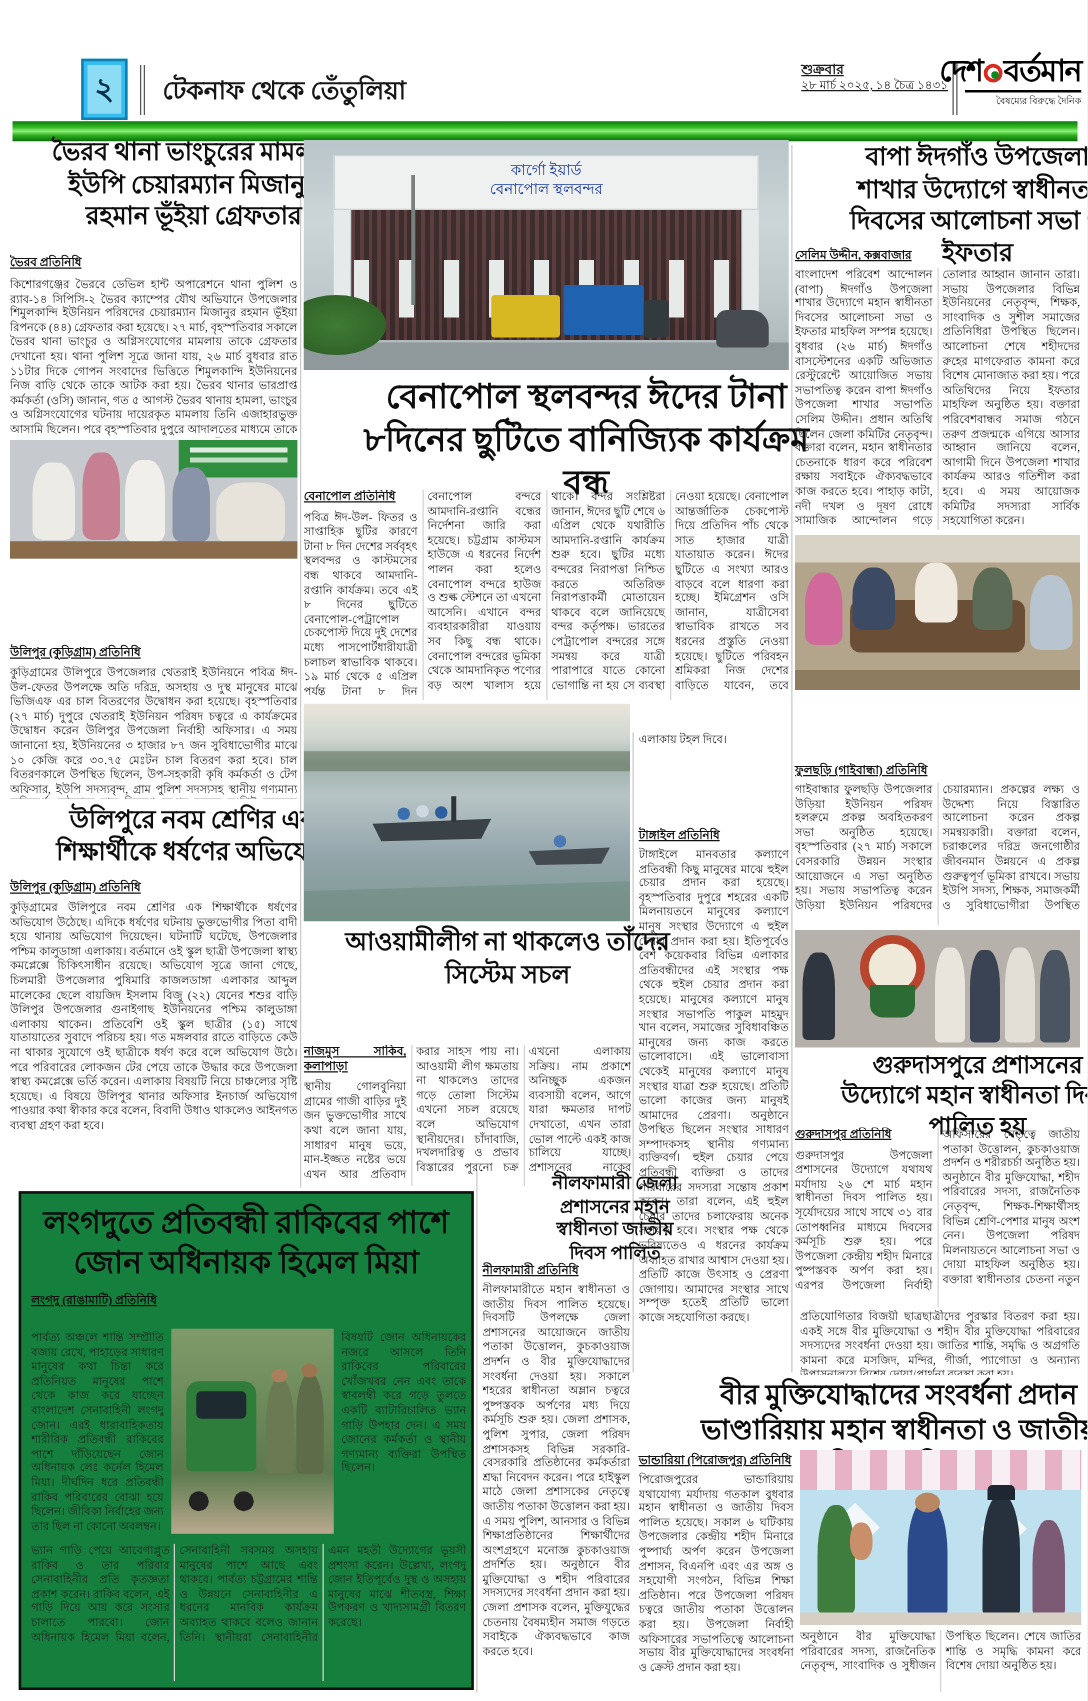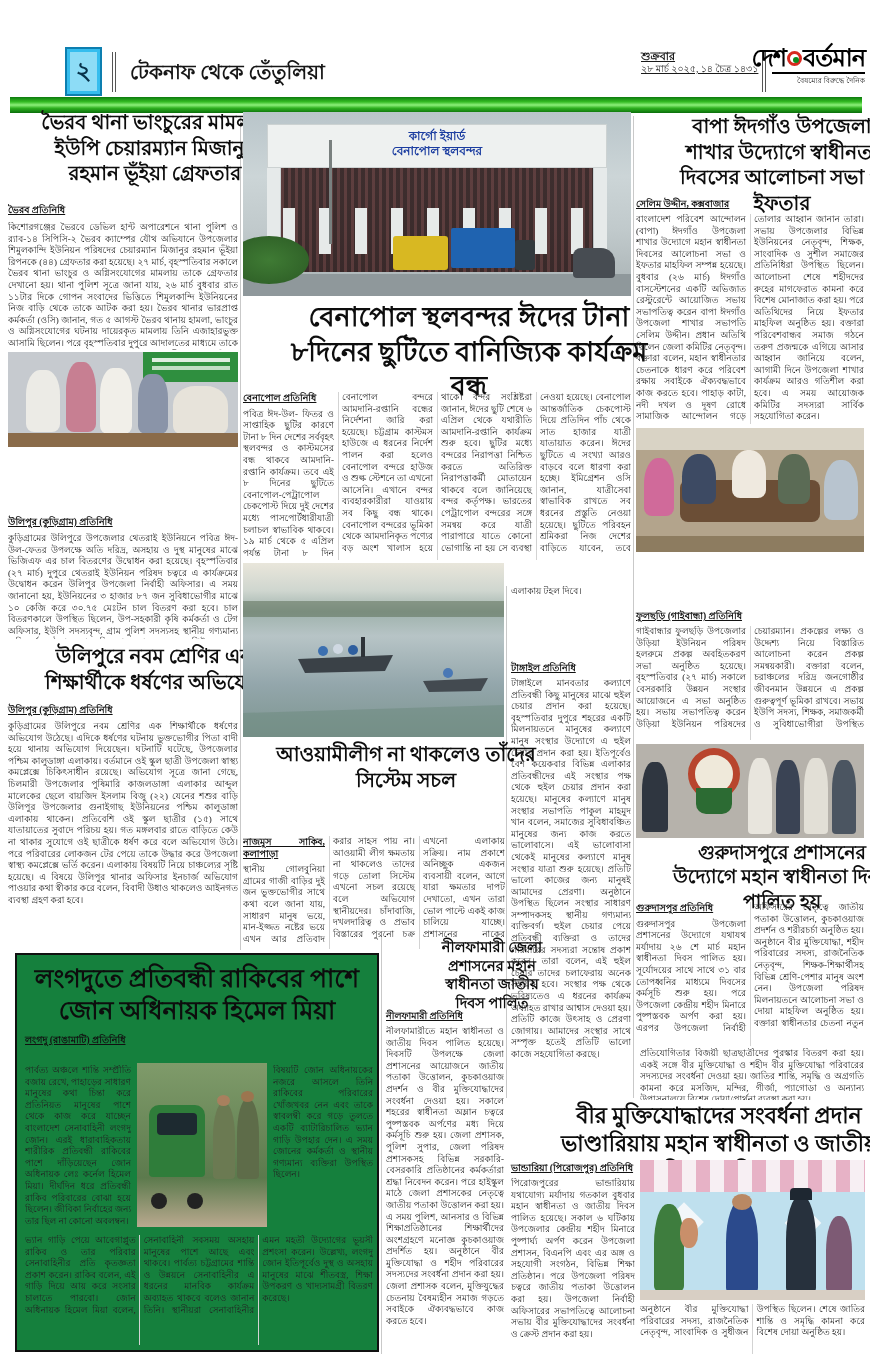--- a/index.html
+++ b/index.html
@@ -32,21 +32,21 @@
   .logo-block { position:absolute; left:772px; top:46px; width:93px; text-align:right; }
   .logo-row { display:flex; align-items:center; justify-content:flex-end; gap:1px; }
   .logo-text { font-size:24px; font-weight:bold; letter-spacing:-1px; color:#000; line-height:1; }
   .logo-circle { width:15px; height:15px; border-radius:50%; border:3px solid #d82a20; background:#fff; position:relative; flex:0 0 auto; }
   .logo-circle::after { content:""; position:absolute; left:3px; top:3px; width:6px; height:6px; border-radius:50%; background:#0a8a1e; }
   .logo-underline { border-top:2.5px solid #000; margin-top:2px; }
   .tagline { font-size:7.5px; margin-top:1px; color:#222; }
   .green-bar { position:absolute; left:10px; top:97px; width:852px; height:16px;
     background:linear-gradient(180deg,#0c7a0e 0%,#33bb22 30%,#8df07a 50%,#2eb01f 70%,#0a6e0b 100%); }
   .boxed { border:2px solid #111; background:#15803d; }
-  .sign-text { color:#1b3da0; font-weight:bold; text-align:center; line-height:1.25; }
+  .sign-text { color:#1b3da0; font-weight:normal; text-align:center; line-height:1.25; }
 </style>
 </head>
 <body>
 
 <div class="page">
 
   <div class="pagenum-box">
     <div class="pagenum-inner">২</div>
   </div>
   <div class="double-rule" style="left:112px; top:52px; height:40px;"></div>

